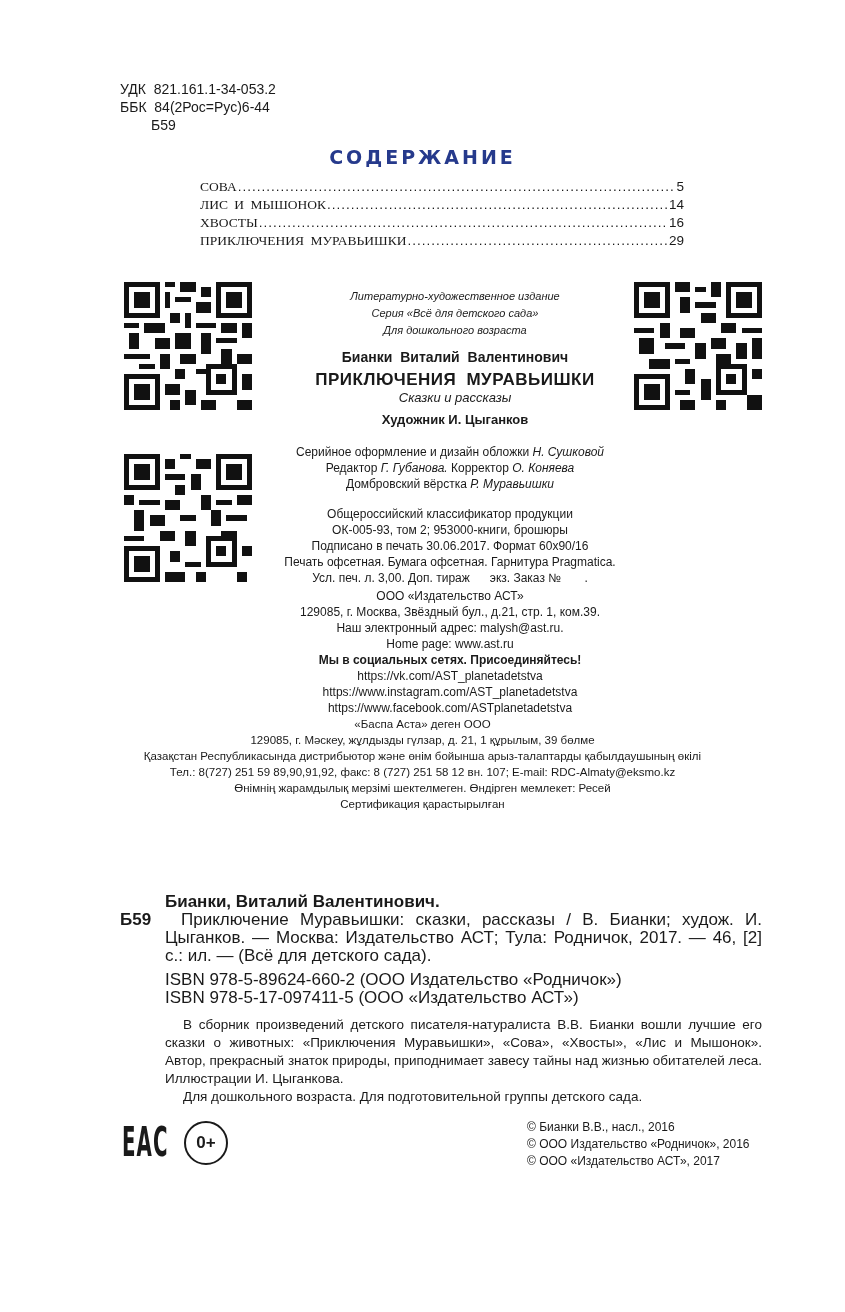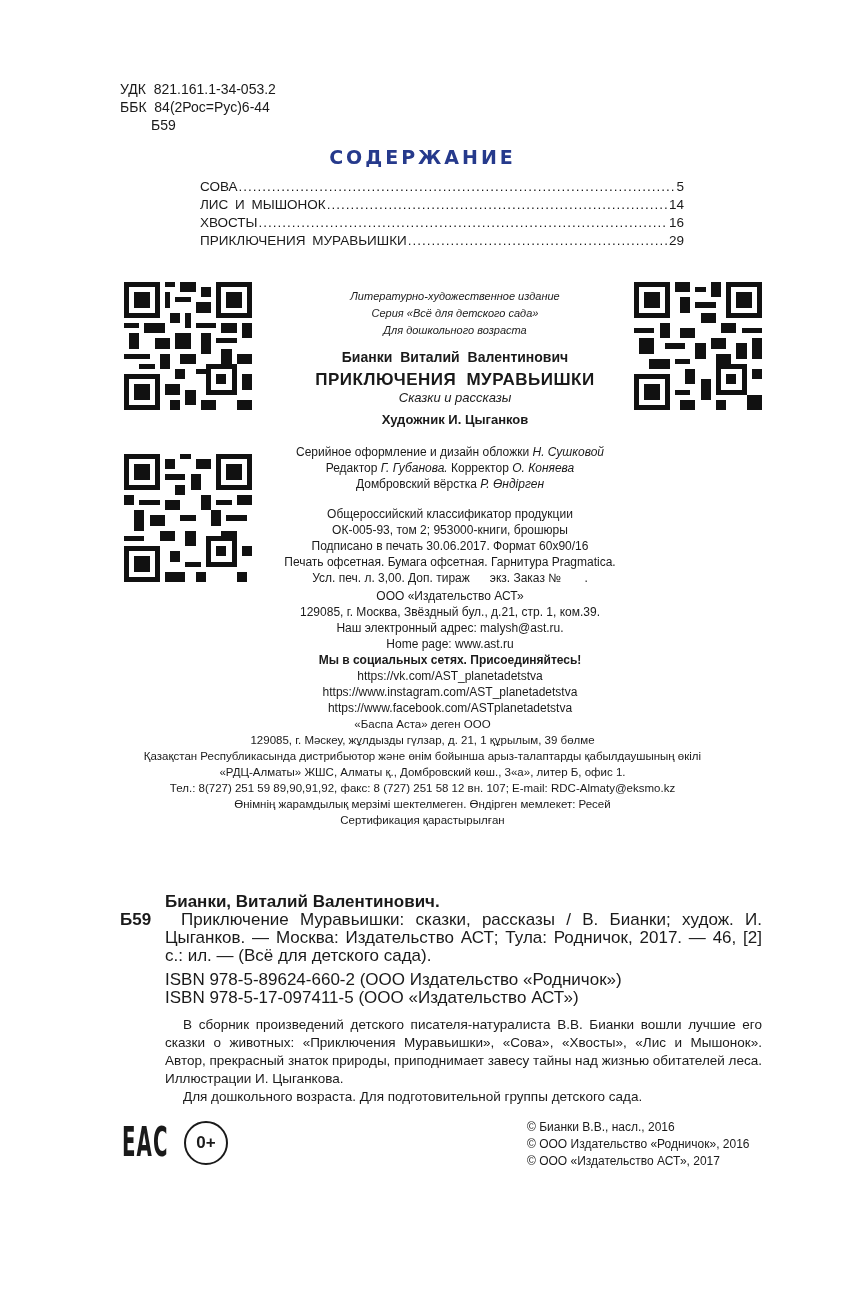--- a/index.html
+++ b/index.html
@@ -10,21 +10,21 @@
   .abs { position: absolute; }
   .udk { left: 120px; top: 80px; font-size: 14px; line-height: 18px; }
   .udk div { white-space: pre; }
   .toc-title {
     left: 0; width: 845px; top: 146px; text-align: center;
     font-family: "DejaVu Sans", sans-serif; font-weight: bold; font-size: 19px;
     letter-spacing: 3px; color: #263a8c;
   }
   .toc { left: 200px; top: 178px; width: 484px; font-size: 13.5px; line-height: 18px; }
   .toc-row { display: flex; align-items: baseline; white-space: nowrap; }
-  .toc-row .t { word-spacing: 3px; }
+  .toc-row .t { word-spacing: 3px; font-family: Liberation Serif, serif; }
   .toc-row .dots { flex: 1; overflow: hidden; margin: 0 1px; }
   .toc-row .dots::after {
     content: "........................................................................................................................................................................................";
     letter-spacing: 1px;
   }
   .toc-row .p { text-align: right; }
 
   .qr { width: 128px; height: 128px; }
   .qr svg { width: 100%; height: 100%; display: block; }
 
@@ -230,21 +230,21 @@
     <i>Н. Сушковой</i>
   </div>
   <div>
     <span>Редактор</span>
     <i>Г. Губанова.</i>
     <span>Корректор</span>
     <i>О. Коняева</i>
   </div>
   <div>
     <span>Домбровский вёрстка</span>
-    <i>Р. Өндірген</i>
+    <i>Р. Муравьишки</i>
   </div>
 </div>
 
 <div class="abs imprint" style="top:506px;">
   <div>Общероссийский классификатор продукции</div>
   <div>ОК-005-93, том 2; 953000-книги, брошюры</div>
   <div>Подписано в печать 30.06.2017. Формат 60х90/16</div>
   <div>Печать офсетная. Бумага офсетная. Гарнитура Pragmatica.</div>
   <div style="white-space:pre;">Усл. печ. л. 3,00. Доп. тираж      экз. Заказ №       .</div>
 </div>
@@ -260,21 +260,20 @@
   <div class="b">Мы в социальных сетях. Присоединяйтесь!</div>
   <div>https://vk.com/AST_planetadetstva</div>
   <div>https://www.instagram.com/AST_planetadetstva</div>
   <div>https://www.facebook.com/ASTplanetadetstva</div>
 </div>
 
 <div class="abs kz" style="top:716px;">
   <div>«Баспа Аста» деген ООО</div>
   <div>129085, г. Мәскеу, жұлдызды гүлзар, д. 21, 1 құрылым, 39 бөлме</div>
   <div>Қазақстан Республикасында дистрибьютор және өнім бойынша арыз-талаптарды қабылдаушының өкілі</div>
-  <div>«РДЦ-Алматы» ЖШС, Алматы қ., Домбровский көш., 3«а», литер Б, офис 1.</div>
   <div>Тел.: 8(727) 251 59 89,90,91,92, факс: 8 (727) 251 58 12 вн. 107; E-mail: RDC-Almaty@eksmo.kz</div>
   <div>Өнімнің жарамдылық мерзімі шектелмеген. Өндірген мемлекет: Ресей</div>
   <div>Сертификация қарастырылған</div>
 </div>
 
 <div class="abs biblio">
   <div class="auth">Бианки, Виталий Валентинович.</div>
   <div class="code">Б59</div>
   <div class="desc">Приключение Муравьишки: сказки, рассказы / В. Бианки; худож. И. Цыганков. — Москва: Издательство АСТ; Тула: Родничок, 2017. — 46, [2] с.: ил. — (Всё для детского сада).</div>
   <div class="isbn">

